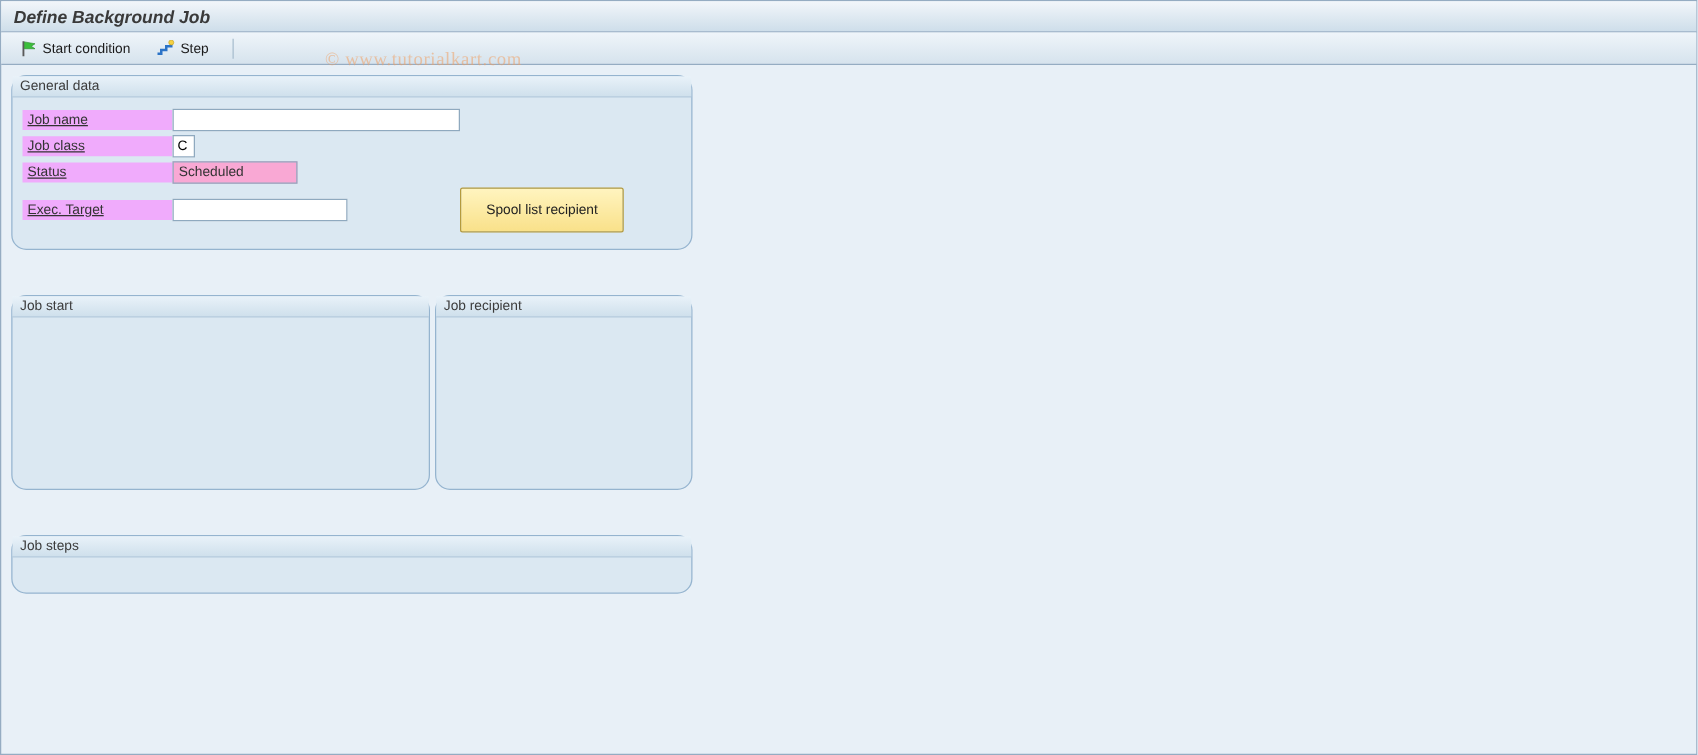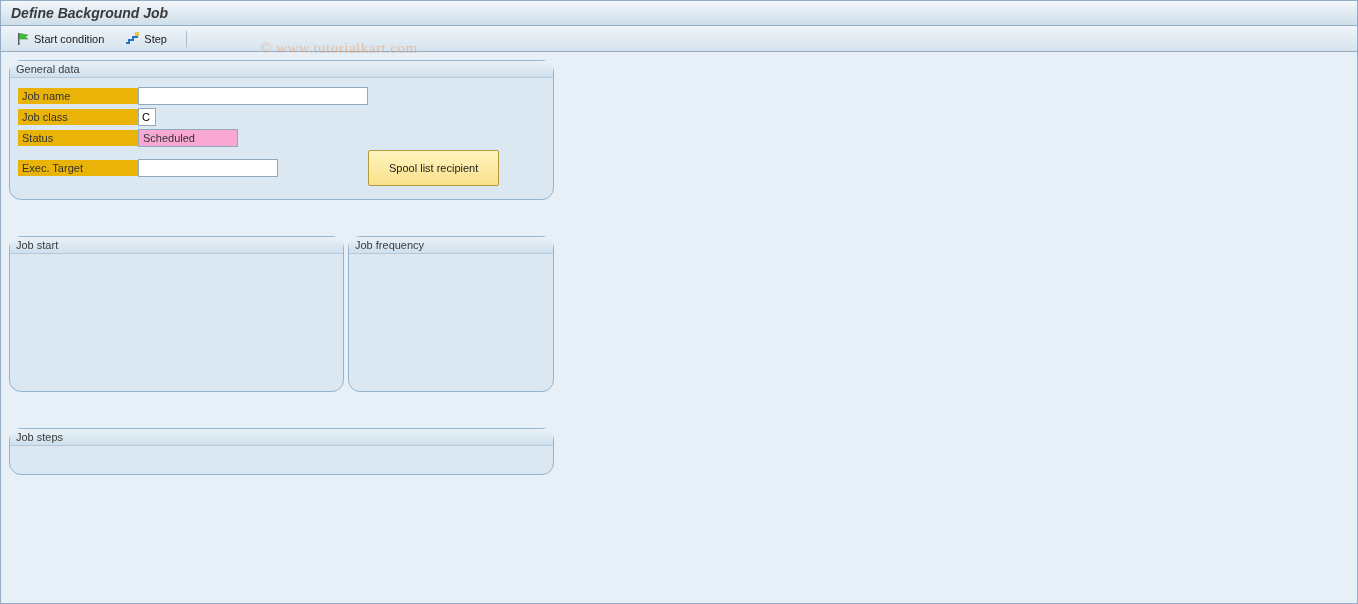--- a/index.html
+++ b/index.html
@@ -74,22 +74,23 @@
   
   #general-data { width: 545px; }
   .form-row {
     display: flex;
     align-items: center;
     margin: 3px 0;
     gap: 0;
   }
   .form-label {
     width: 120px;
-    background: #eab308;
+    background: #f0abfc;
     padding: 2px 4px;
+    text-decoration: underline;
   }
   .txt-input {
     height: 18px;
     border: 1px solid #8fa9bf;
     background: #fff;
     padding: 0 3px;
     font-size: 11px;
     font-family: inherit;
   }
   .txt-readonly {
@@ -215,21 +216,21 @@
         </div>
       </div>
     </div>
 
     <div class="row2">
       <div class="group" id="job-start">
         <div class="group-title">Job start</div>
         <div class="group-body"></div>
       </div>
       <div class="group" id="job-frequency">
-        <div class="group-title">Job frequency</div>
+        <div class="group-title">Job recipient</div>
         <div class="group-body"></div>
       </div>
     </div>
 
     <div class="group" id="job-steps">
       <div class="group-title">Job steps</div>
       <div class="group-body"></div>
     </div>
 
   </div>

